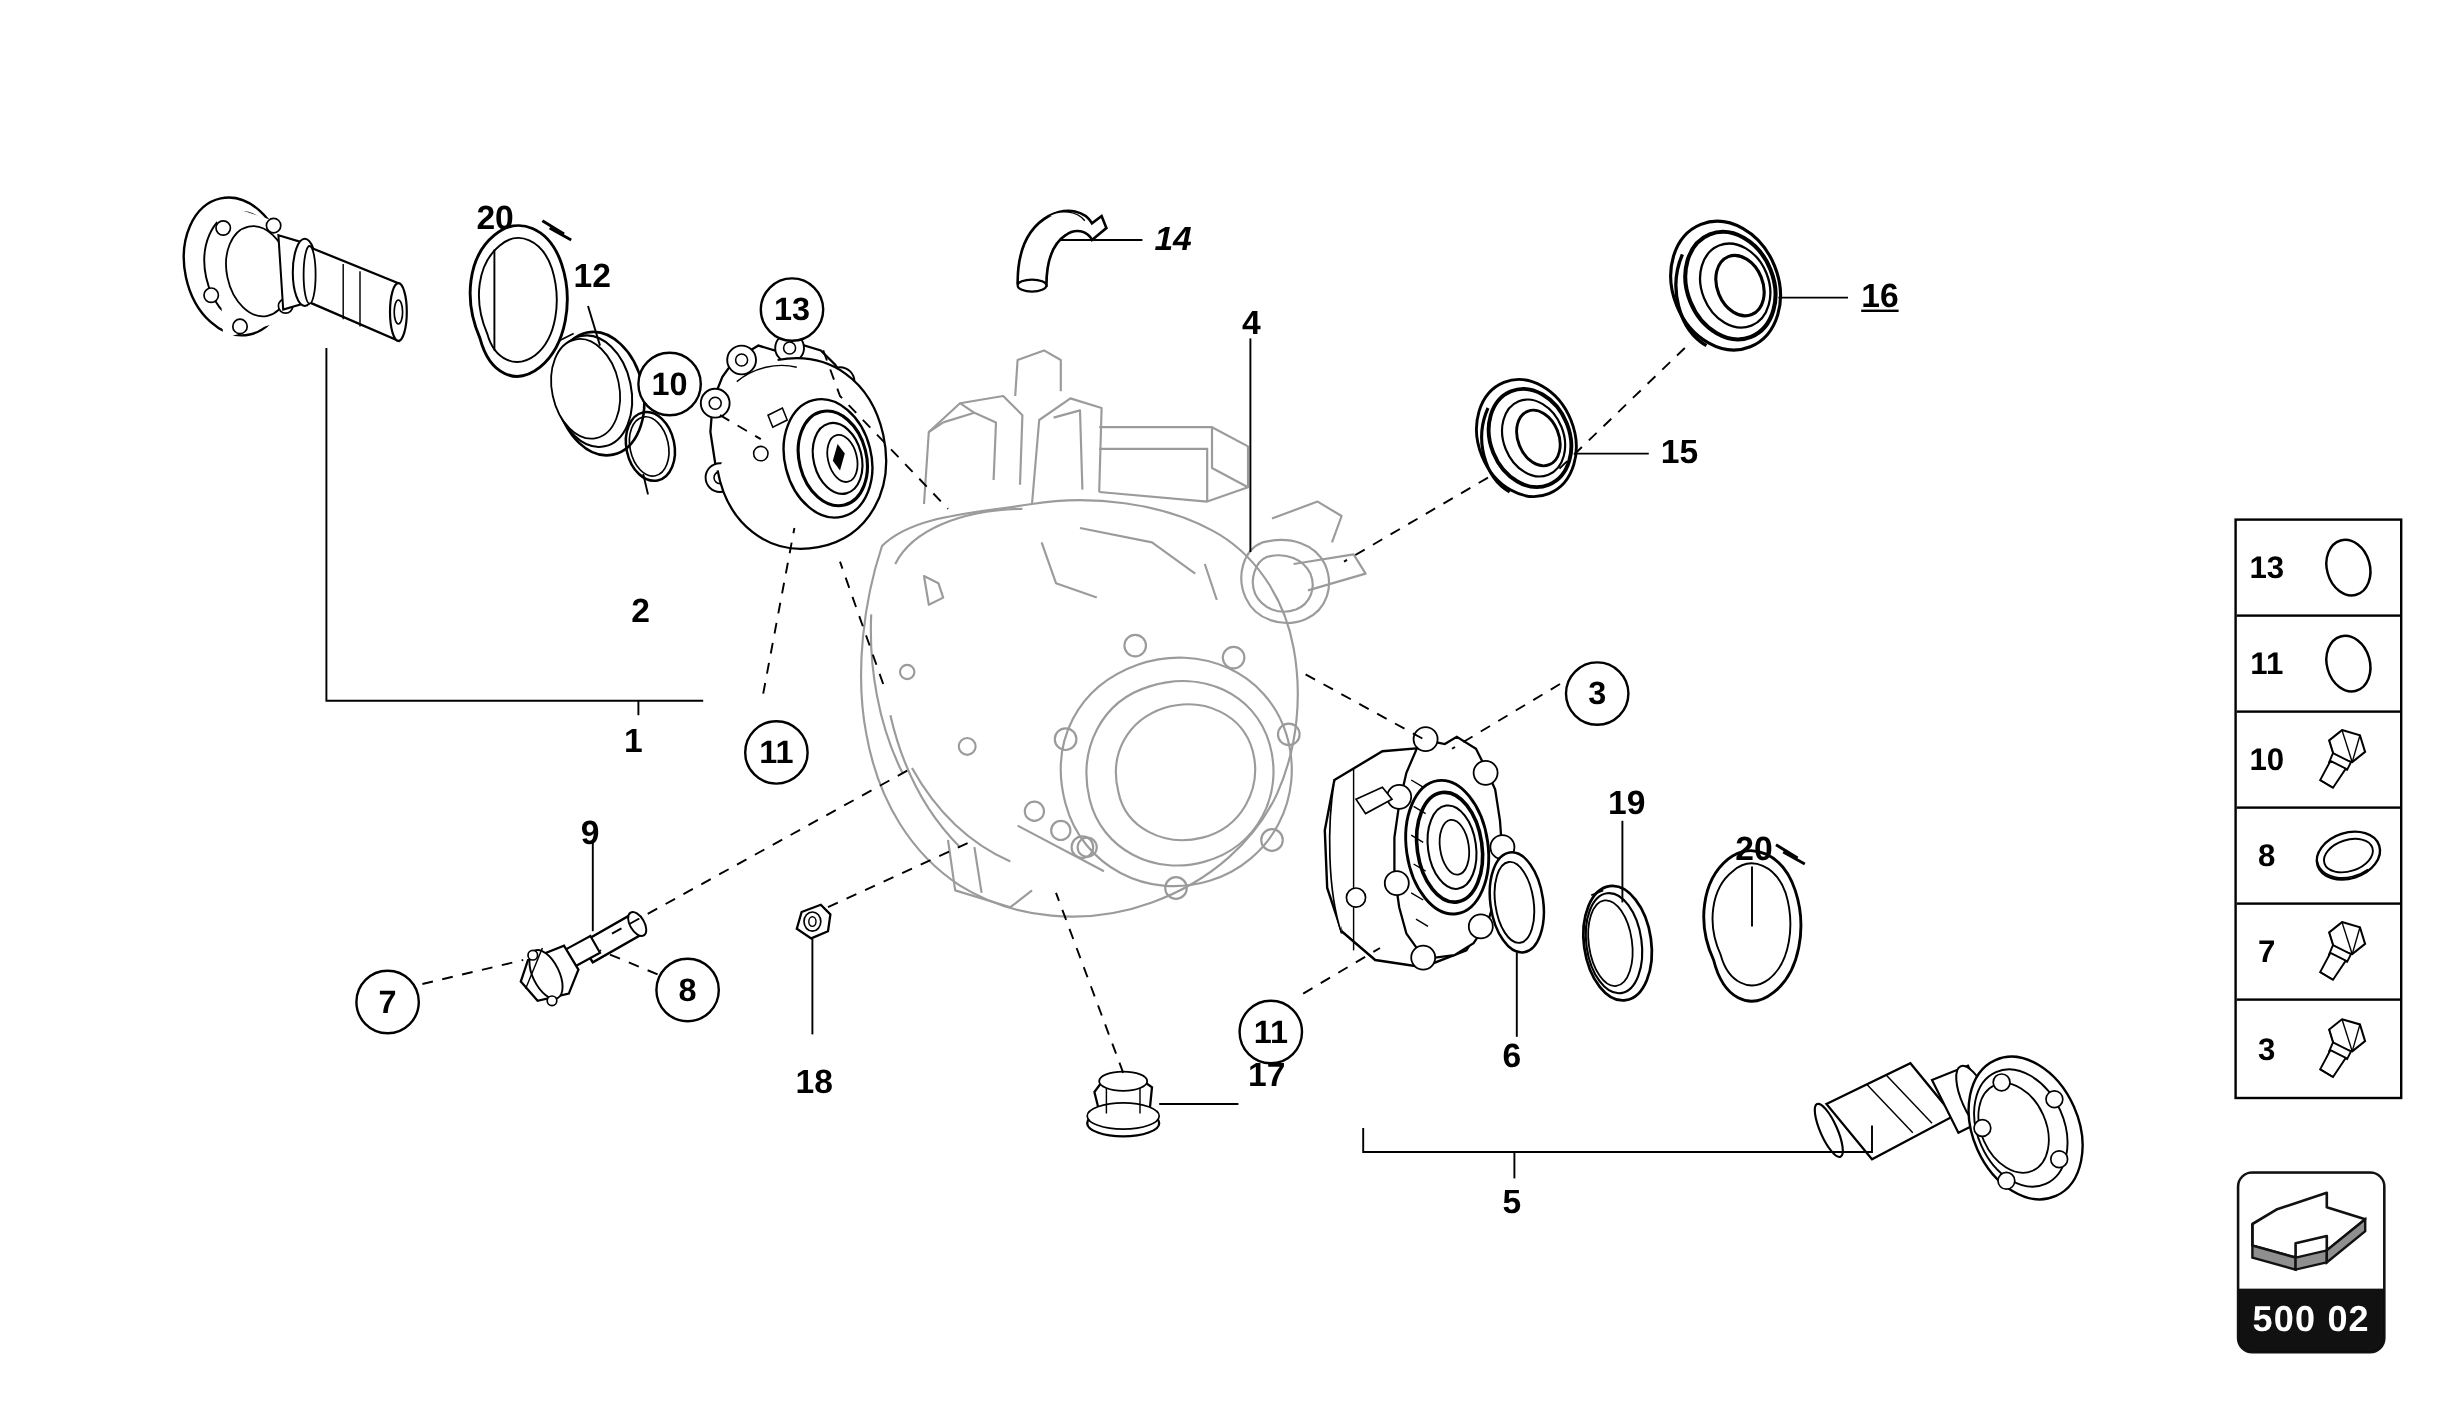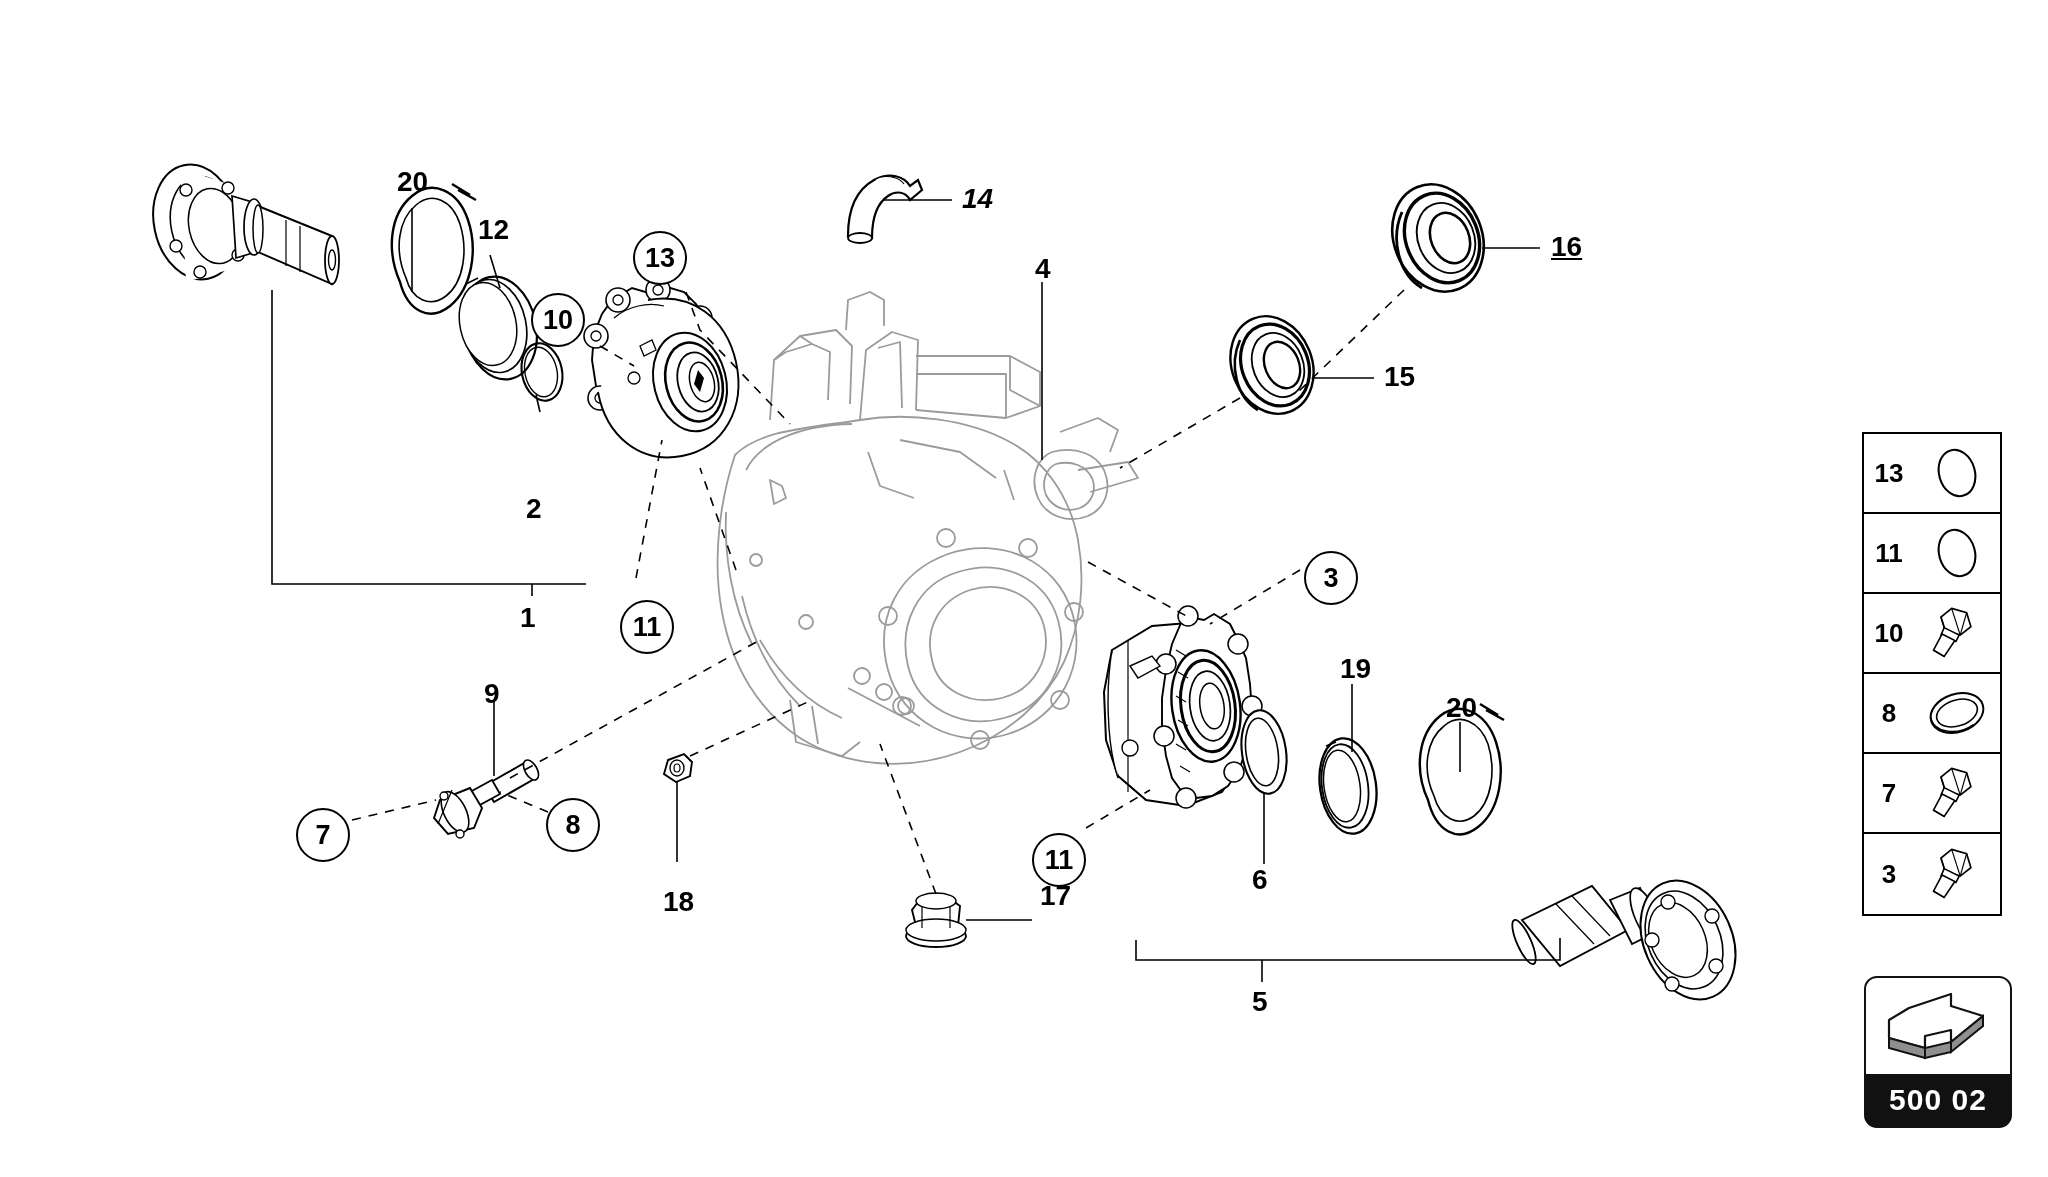--- a/index.html
+++ b/index.html
@@ -54,21 +54,21 @@
     font-weight:bold;font-size:26px;
     font-family:"Liberation Sans", sans-serif;
   }
   .lrow .lico{
     flex:1;display:flex;align-items:center;justify-content:center;
   }
   
   #badge{
     position:absolute;
     left:1864px;top:976px;
-    width:148px;height:152px;
+    width:124px;height:152px;
     border-radius:13px;
     background:#000000;
     border:2px solid #111;
     overflow:hidden;
     box-sizing:border-box;
   }
   #badge .btop{
     height:96px;display:flex;align-items:center;justify-content:center;
     background:#fff;
   }

